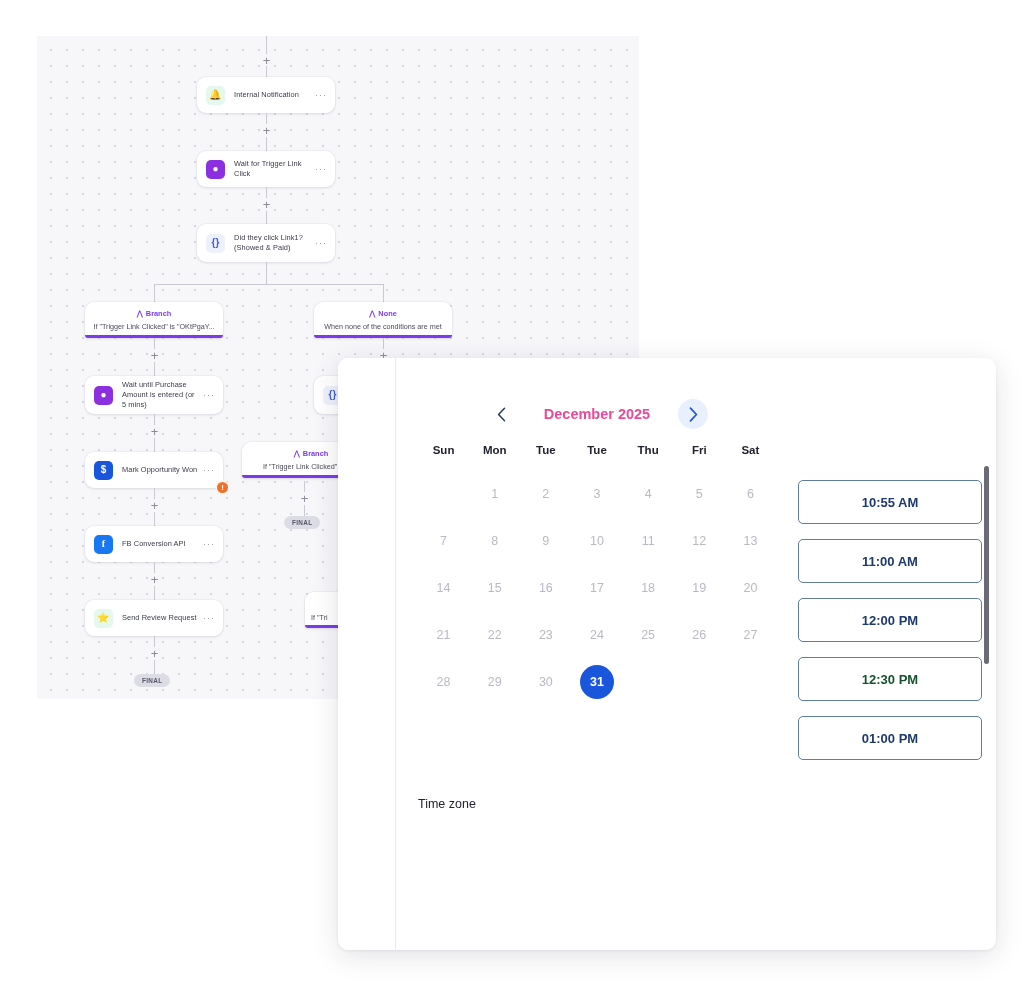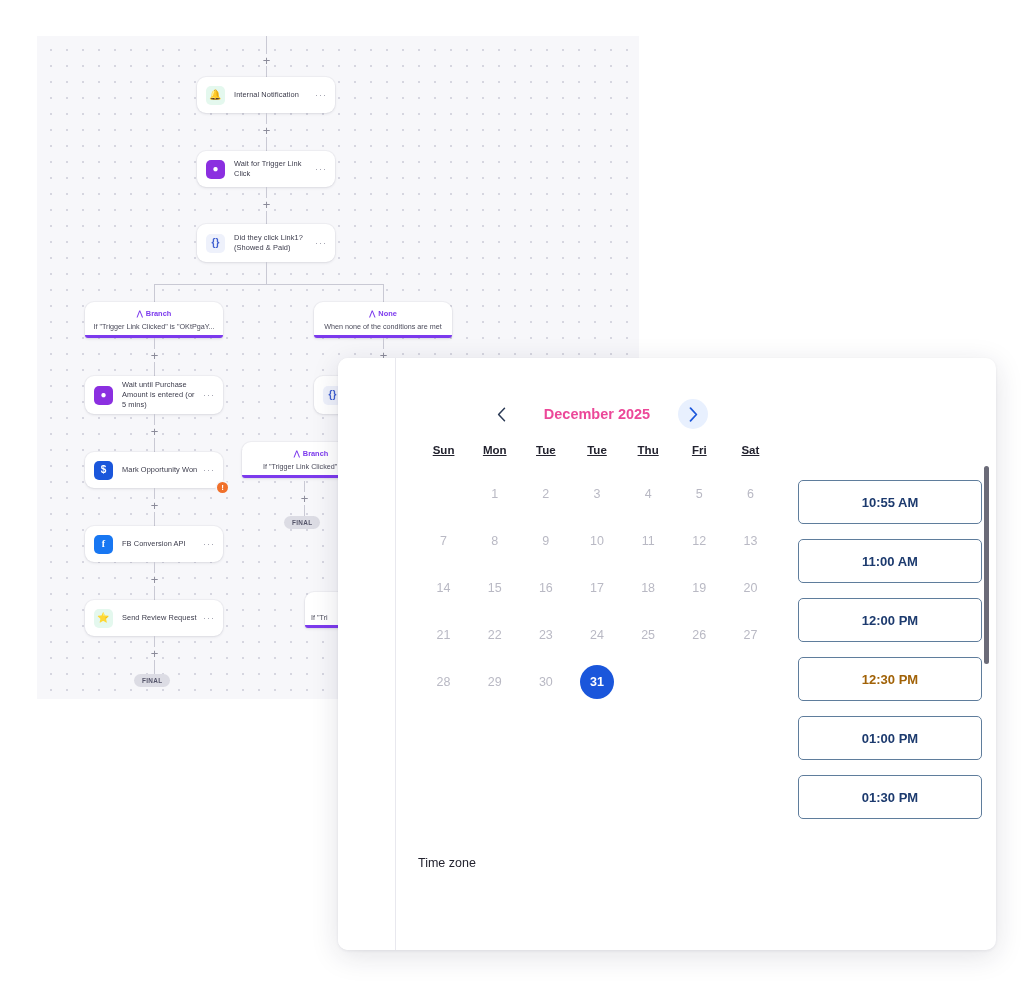--- a/index.html
+++ b/index.html
@@ -142,21 +142,21 @@
   }
   .cal-nav.next { background:#e8f0fe; color:#1a56db; }
   .cal-nav svg { display:block; }
   .cal-month {
     font-size: 14.5px; color:#ec4899; font-weight:600;
     min-width: 150px; text-align:center;
   }
   .cal-grid { display:grid; grid-template-columns: repeat(7, 1fr); }
   .cal-dow {
     text-align:center; font-size:11.5px; font-weight:bold;
-    color:#23232f; padding: 6px 0 14px; text-decoration: underline;
+    color:#23232f; padding: 6px 0 14px;
   }
   .cal-cell {
     height: 47px;
     display:flex; align-items:center; justify-content:center;
   }
   .cal-day {
     width: 34px; height: 34px; border-radius:50%;
     display:flex; align-items:center; justify-content:center;
     font-size:12.5px; color:#b9b9c4; cursor:pointer;
     border: none; background: transparent;
@@ -460,23 +460,22 @@
               <div class="cal-cell">
                 <button class="cal-day selected" style="background: rgb(26, 86, 219);">31</button>
               </div>
             </div>
         </div>
 
         <div id="slots-pane">
             <button class="slot" style="border-color: rgb(95, 125, 156); color: rgb(28, 58, 110);">10:55 AM</button>
             <button class="slot" style="border-color: rgb(95, 125, 156); color: rgb(28, 58, 110);">11:00 AM</button>
             <button class="slot" style="border-color: rgb(95, 125, 156); color: rgb(28, 58, 110);">12:00 PM</button>
-            <button class="slot" style="border-color: rgb(95, 125, 156); color: #a16207;">12:30 PM</button>
+            <button class="slot" style="border-color: rgb(95, 125, 156); color: #14532d;">12:30 PM</button>
             <button class="slot" style="border-color: rgb(95, 125, 156); color: rgb(28, 58, 110);">01:00 PM</button>
-            <button class="slot" style="border-color: rgb(95, 125, 156); color: rgb(28, 58, 110);">01:30 PM</button>
           </div>
       </div>
 
       <div id="tz-block">
         <div class="tz-label">Time zone</div>
 
       </div>
 
       <div id="scroll-track"></div>
       <div id="scroll-thumb"></div>

